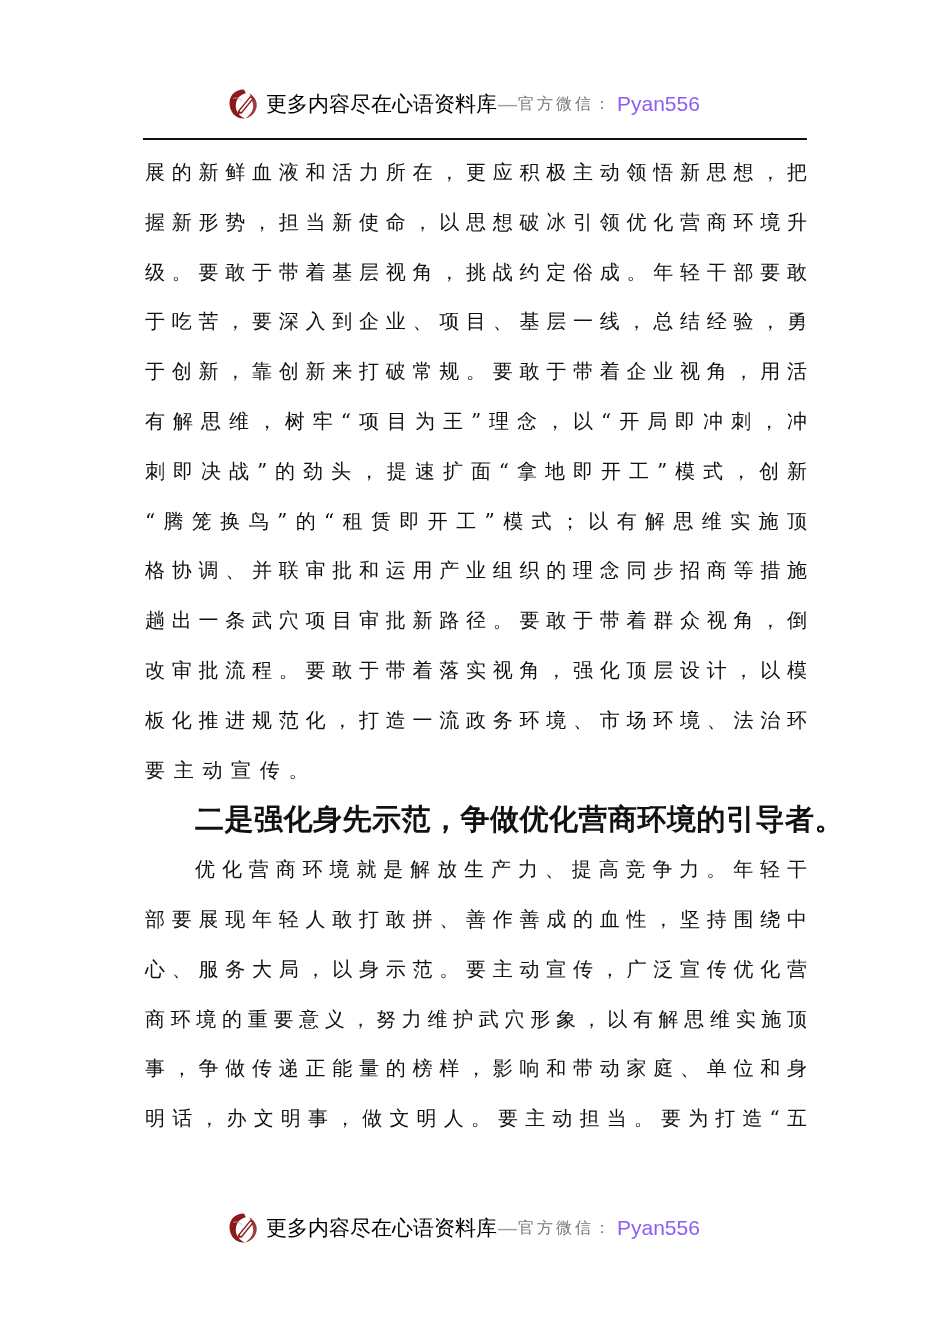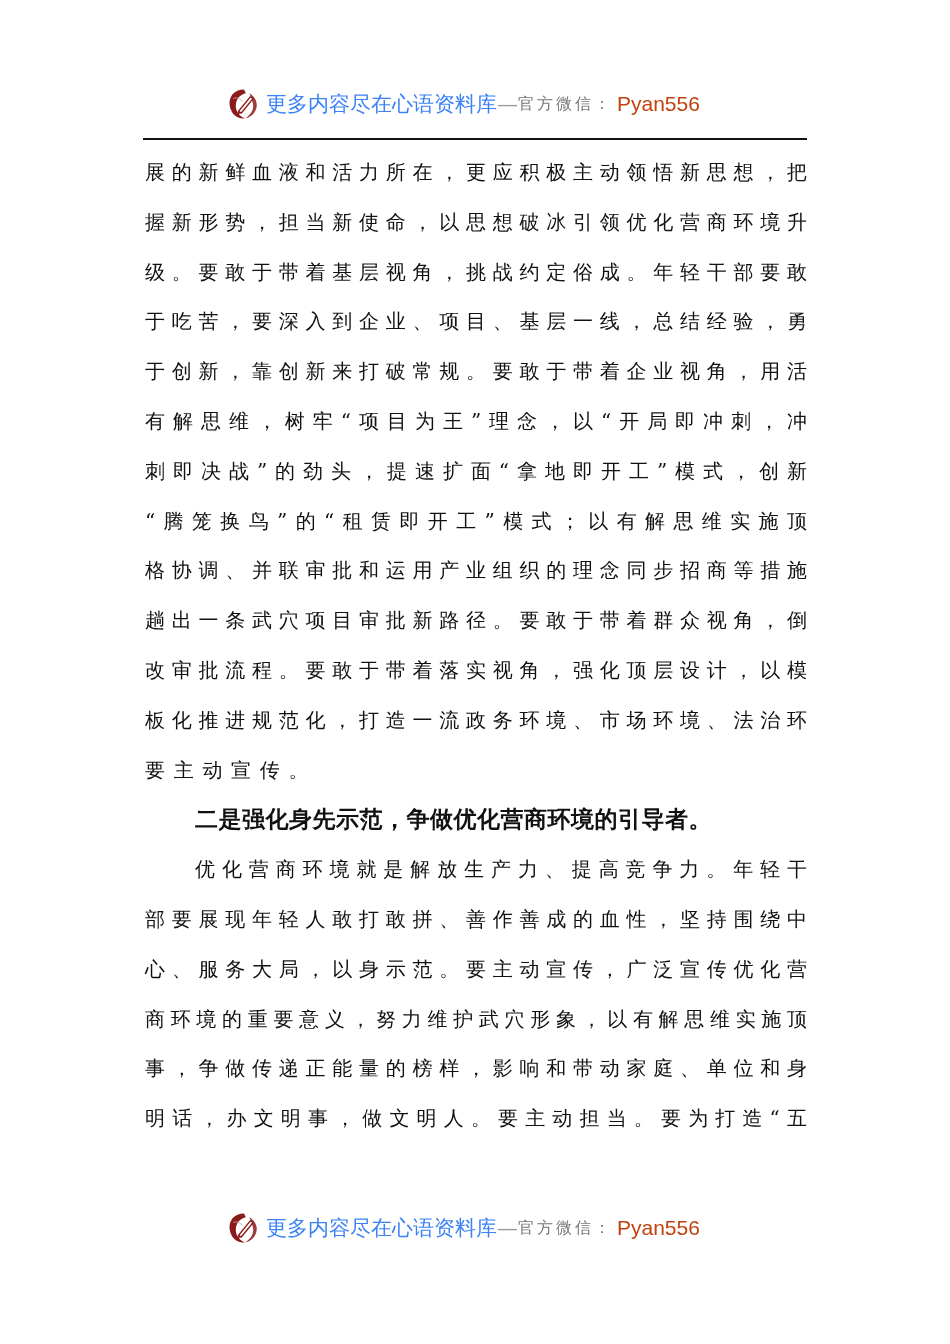--- a/index.html
+++ b/index.html
@@ -2,30 +2,30 @@
 <html><head>
 <meta charset="utf-8">
 <style>
   html, body { margin: 0; padding: 0; background: #ffffff; }
   body { width: 950px; height: 1344px; position: relative; overflow: hidden;
          font-family: "DejaVu Serif", "Liberation Serif", serif; color: #111; }
   .banner { position: absolute; left: 226px; height: 40px; display: flex; align-items: center; }
   .banner.top { top: 84px; }
   .banner.bottom { top: 1208px; }
   .logo { width: 36px; height: 36px; margin-right: 4px; }
-  .banner-main { font-family: Liberation Sans, sans-serif; font-size: 21px; color: #3b82f6; letter-spacing: 0px; }
+  .banner-main { font-family: Liberation Sans, sans-serif; font-size: 21px; color: #000000; letter-spacing: 0px; }
   .banner-dash { font-size: 21px; color: #9a9a9a; }
   .banner-sub { font-family: "DejaVu Serif", serif; font-size: 16px; color: #777; letter-spacing: 3px; }
-  .banner-id { font-family: "Liberation Sans", sans-serif; font-size: 21px; color: #c2410c; margin-left: 4px; text-align: center; }
+  .banner-id { font-family: "Liberation Sans", sans-serif; font-size: 21px; color: #8b5cf6; margin-left: 4px; text-align: center; }
   .rule { position: absolute; left: 143px; top: 138px; width: 664px; height: 2px; background: #111; }
   .content { position: absolute; left: 145px; top: 148px; width: 662px; }
   .line { height: 49.8px; line-height: 49.8px; font-size: 20px; white-space: nowrap;
           text-align: justify; text-align-last: justify; letter-spacing: 0; }
   .line.last { text-align-last: left; letter-spacing: 8.7px; }
-  .line.heading { font-family: "DejaVu Sans", sans-serif; font-weight: bold; font-size: 23px;
+  .line.heading { font-family: "DejaVu Sans", sans-serif; font-weight: bold; font-size: 29px;
                   text-align-last: left; padding-left: 50px; letter-spacing: 0.5px; }
   .line.indent { padding-left: 50px; }
 </style>
 </head>
 <body>
 
 <div class="banner top">
   <svg class="logo" viewBox="0 0 40 40">
     <path d="M20 4 C9 4 3 12 4 21 C5 30 12 37 21 36 C14 33 10 27 11 20 C12 13 17 9 22 8 Z" fill="#8b1a1a"></path>
     <path d="M26 8 C31 11 35 16 34 23 C33 30 27 35 21 36 C28 32 31 26 30 20 C29 15 27 11 26 8 Z" fill="#8b1a1a" opacity="0.85"></path>

